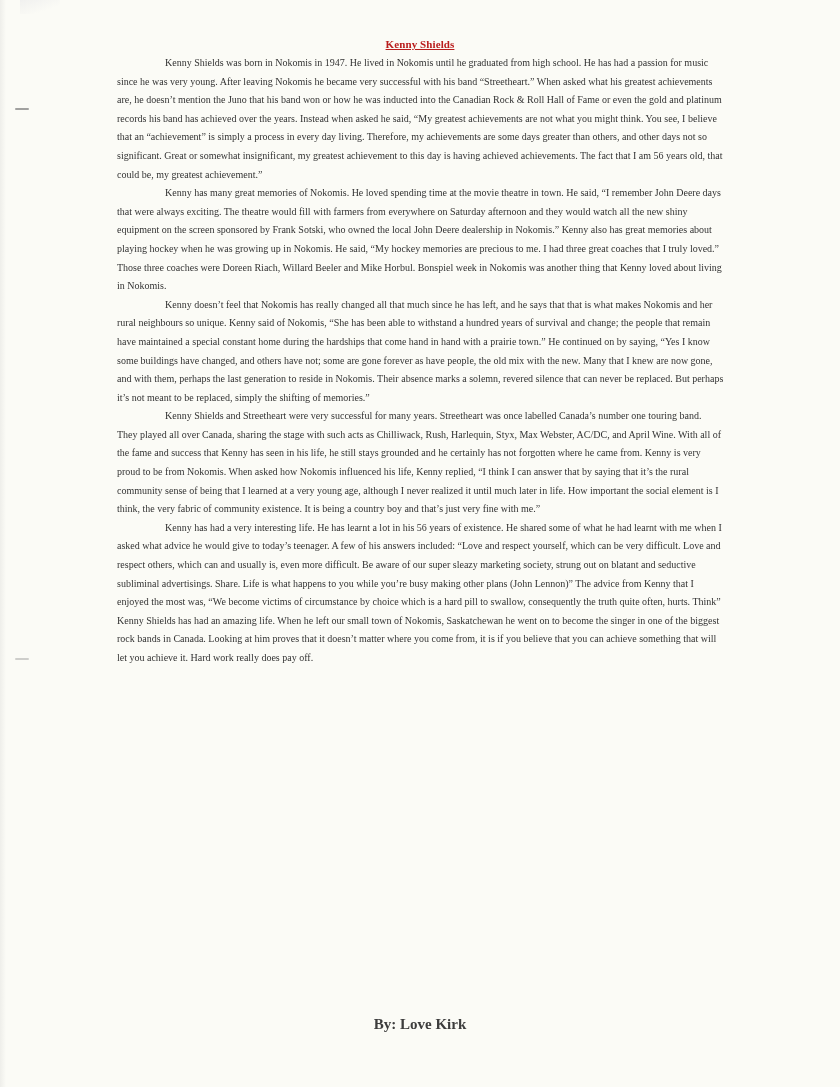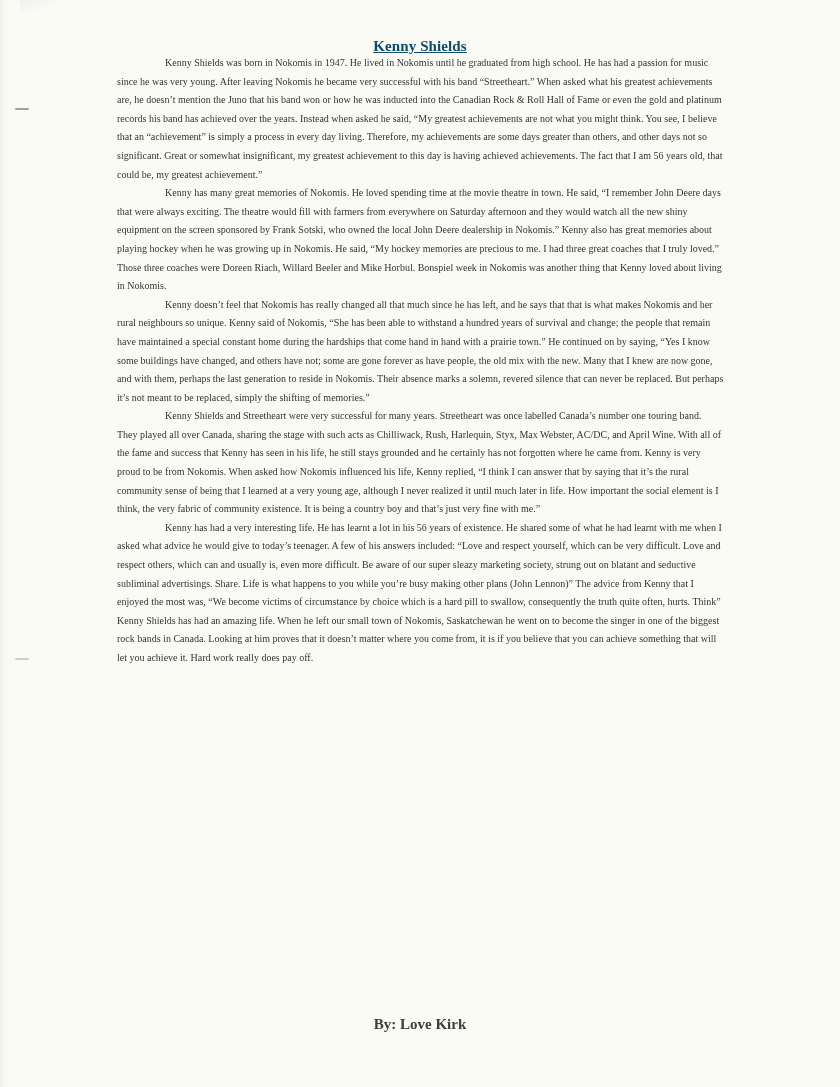--- a/index.html
+++ b/index.html
@@ -43,23 +43,23 @@
       border-radius: 1px;
       opacity: 0.7;
     }
     .title {
       position: absolute;
       left: 0;
       top: 38px;
       width: 840px;
       text-align: center;
       font-weight: bold;
-      font-size: 15px;
+      font-size: 11px;
       text-decoration: underline;
-      color: #0c4a6e;
+      color: #b91c1c;
       letter-spacing: 0.1px;
     }
     .article {
       position: absolute;
       left: 117px;
       top: 54px;
       width: 607px;
       font-size: 10px;
       line-height: 18.6px;
       text-align: left;

